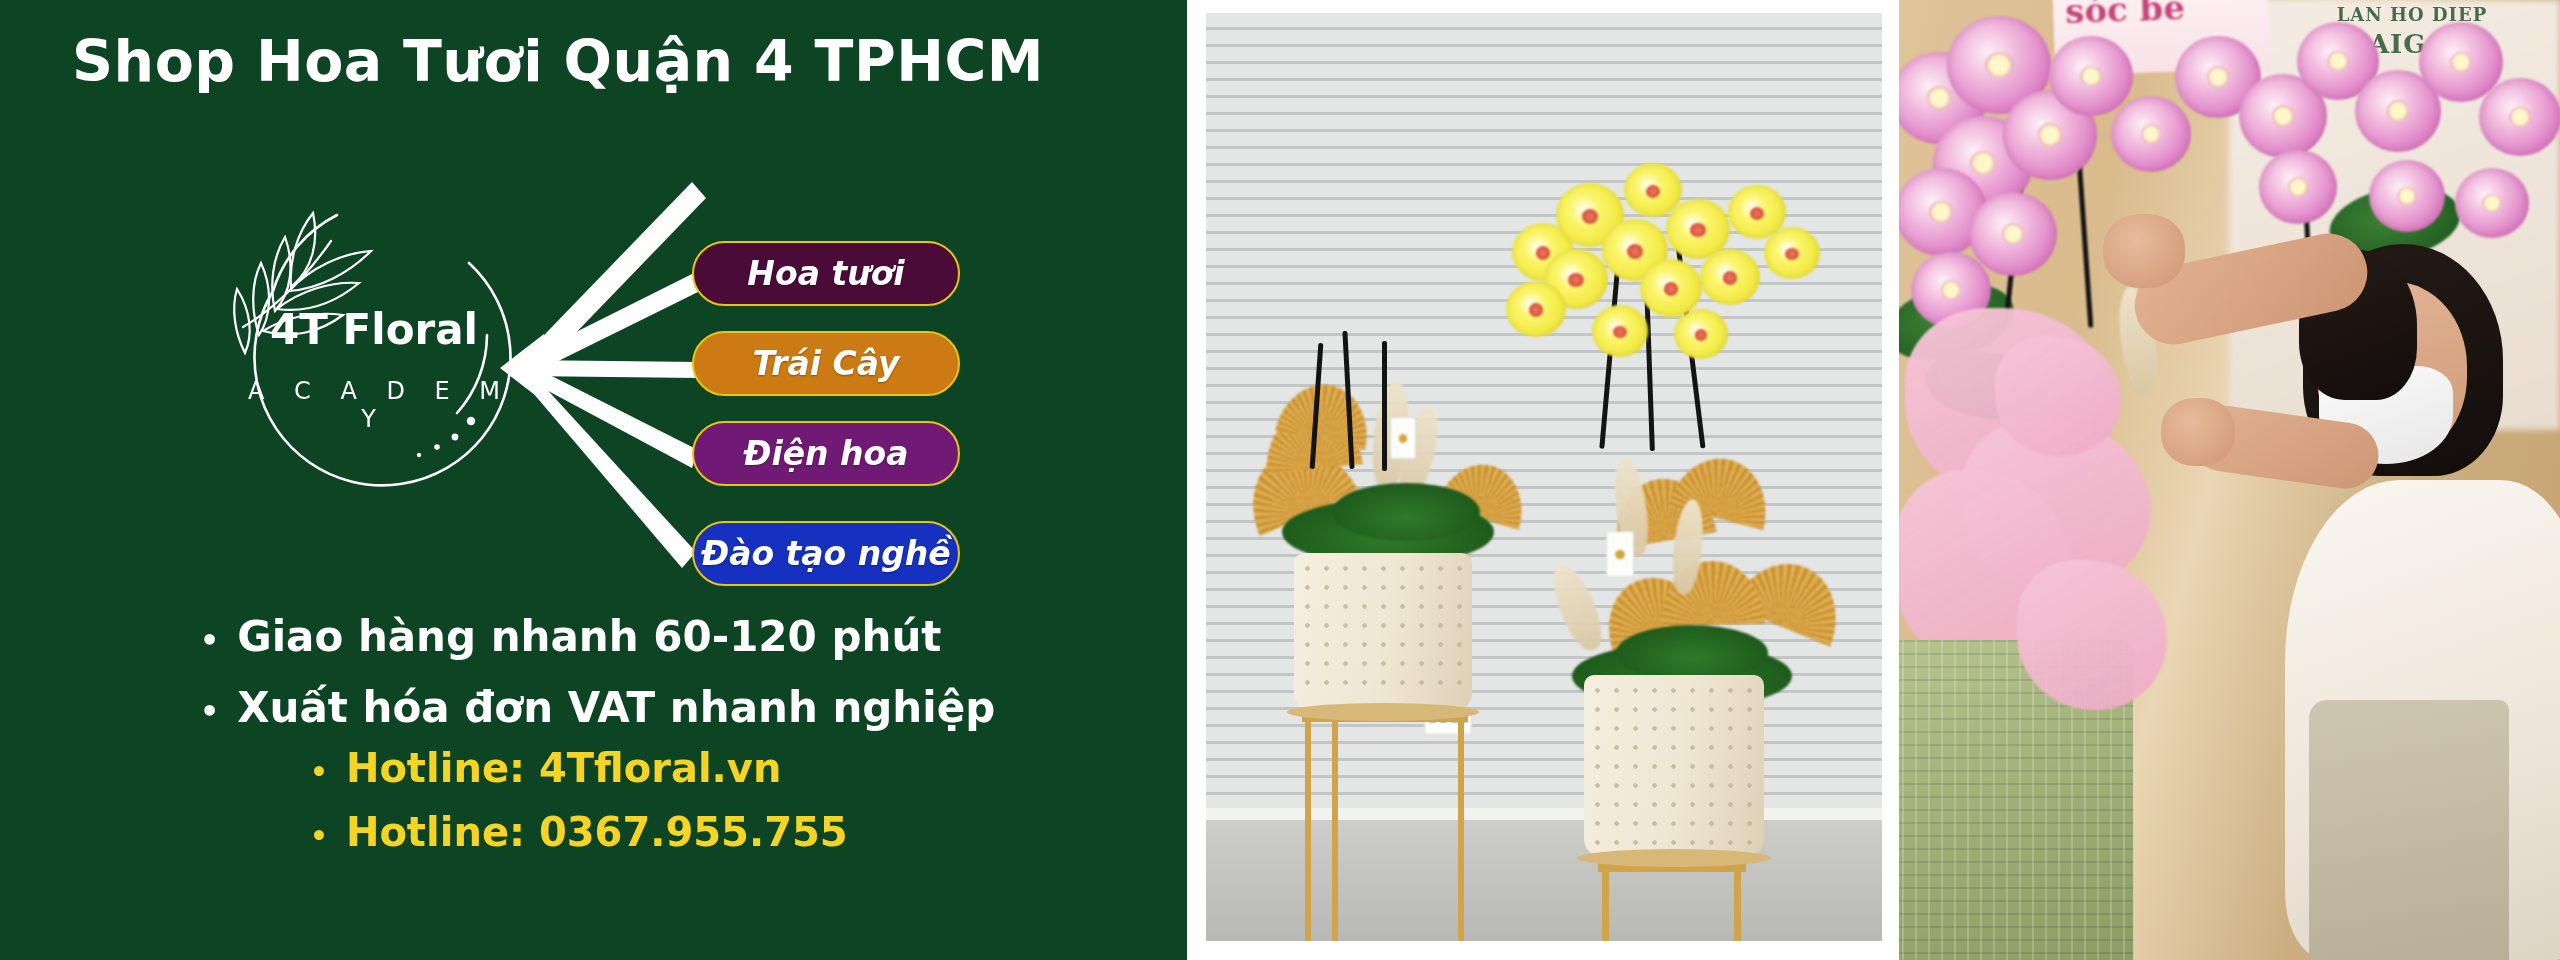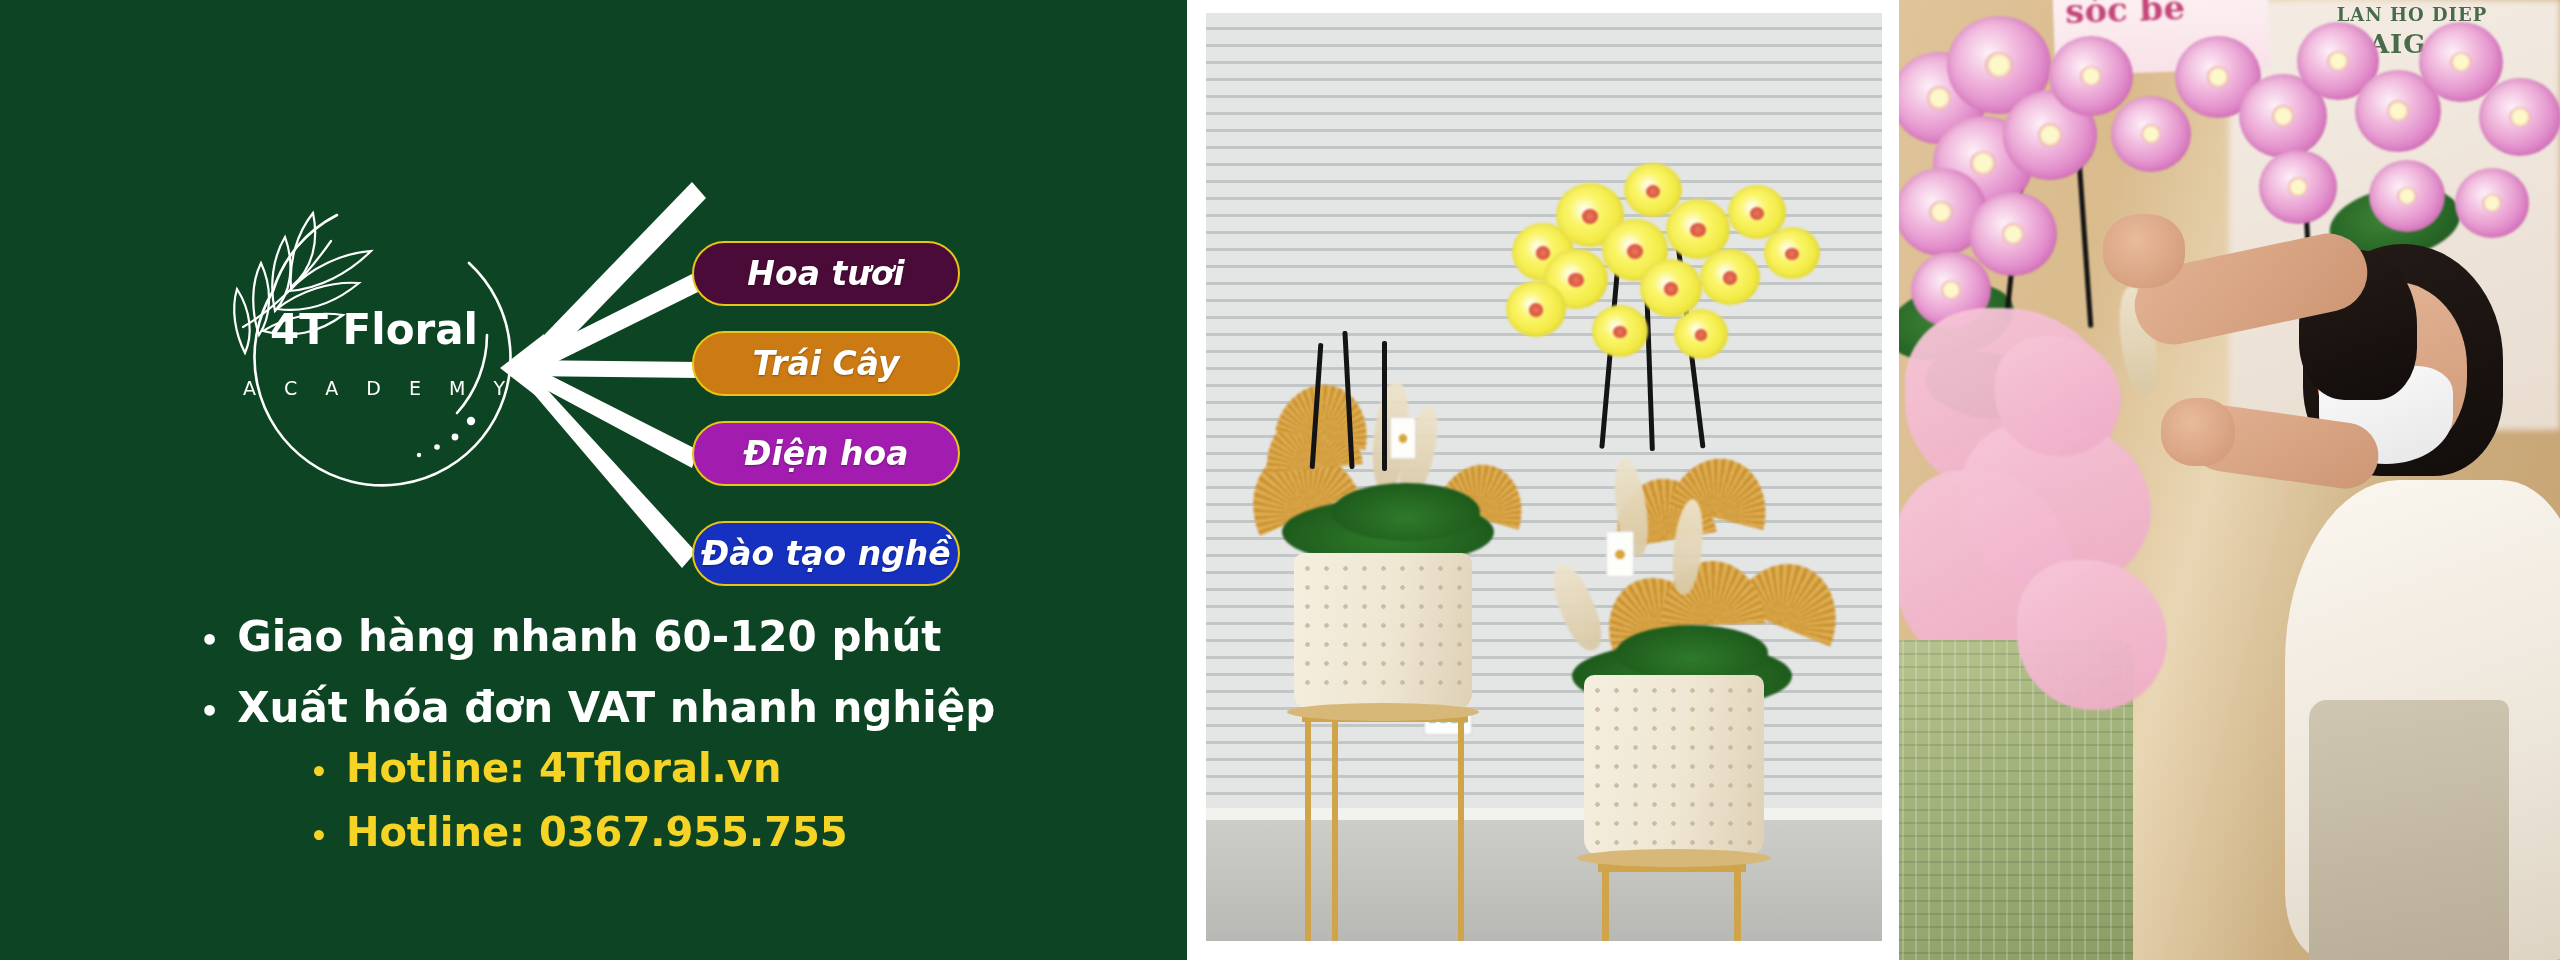--- a/index.html
+++ b/index.html
@@ -36,21 +36,21 @@
   #logo svg{ display:block; width:310px; height:310px; }
   #logo-name{
     position:absolute; left:0; top:120px; width:310px;
     text-align:center; color:#fff;
     font-size:42px; font-weight:700;
     font-family:"DejaVu Sans", sans-serif;
   }
   #logo-sub{
     position:absolute; left:0; top:192px; width:310px;
     text-align:center; color:#fff;
-    font-size:19px; letter-spacing:11px; font-weight:400;
+    font-size:24px; letter-spacing:11px; font-weight:400;
     font-family:"DejaVu Sans", sans-serif;
     text-indent:11px;
   }
 
   
   #connectors{
     position:absolute; left:500px; top:120px;
     width:480px; height:520px; pointer-events:none;
   }
 
@@ -307,20 +307,21 @@
   .blur{ filter:blur(1.2px); }
   .blur2{ filter:blur(3px); }
 </style>
 </head>
 <body>
 
 <div id="banner">
 
   <div id="left-panel">
 
+    <div id="headline">Shop Hoa Tươi Quận 4 TPHCM</div>
 
     <div id="logo">
       <svg viewBox="0 0 310 310">
 
         <path d="M250,78 a128,128 0 1,1 -196,28 a128,128 0 0,1 64,-76" fill="none" stroke="#ffffff" stroke-width="2.6" stroke-linecap="round"></path>
         <path d="M268,150 a118,118 0 0,1 -30,78" fill="none" stroke="#ffffff" stroke-width="2.6" stroke-linecap="round"></path>
 
         <path d="M24,142 C52,126 84,96 112,56" fill="none" stroke="#fff" stroke-width="2.2" stroke-linecap="round"></path>
 
         <path d="M70,106 C92,82 124,68 152,66 C130,88 100,104 70,106 Z" fill="none" stroke="#fff" stroke-width="2.2"></path>
@@ -353,21 +354,21 @@
         <polygon points="0,248 44,214 44,282"></polygon>
       </g>
     </svg>
 
     <div class="pill" id="pill-2" style="background:#cc7a13">
       <span>Trái Cây</span>
     </div>
     <div class="pill" id="pill-1" style="background:#4b0b38">
       <span>Hoa tươi</span>
     </div>
-    <div class="pill" id="pill-3" style="background:#a21caf">
+    <div class="pill" id="pill-3" style="background:#701a75">
       <span>Điện hoa</span>
     </div>
     <div class="pill" id="pill-4" style="background:#1631c0">
       <span>Đào tạo nghề</span>
     </div>
 
     <div id="features">
       <div class="feat">
         <span class="dot">•</span>
         <span>Giao hàng nhanh 60-120 phút</span>

